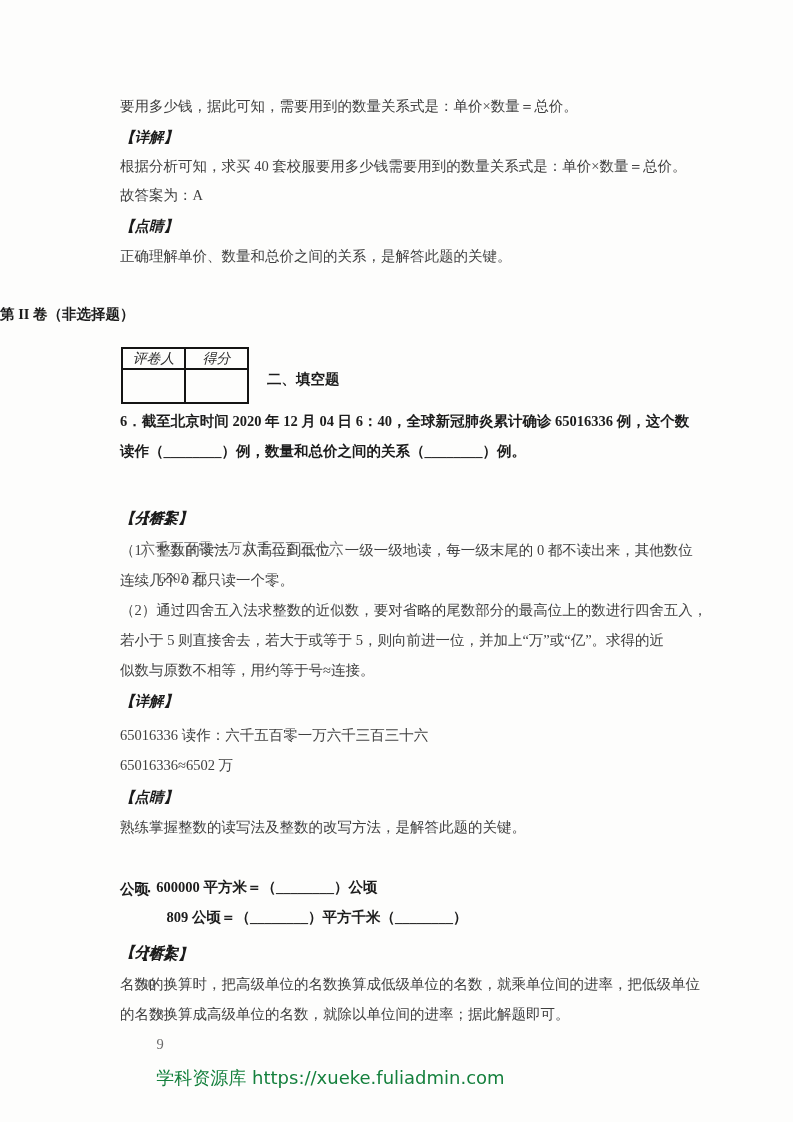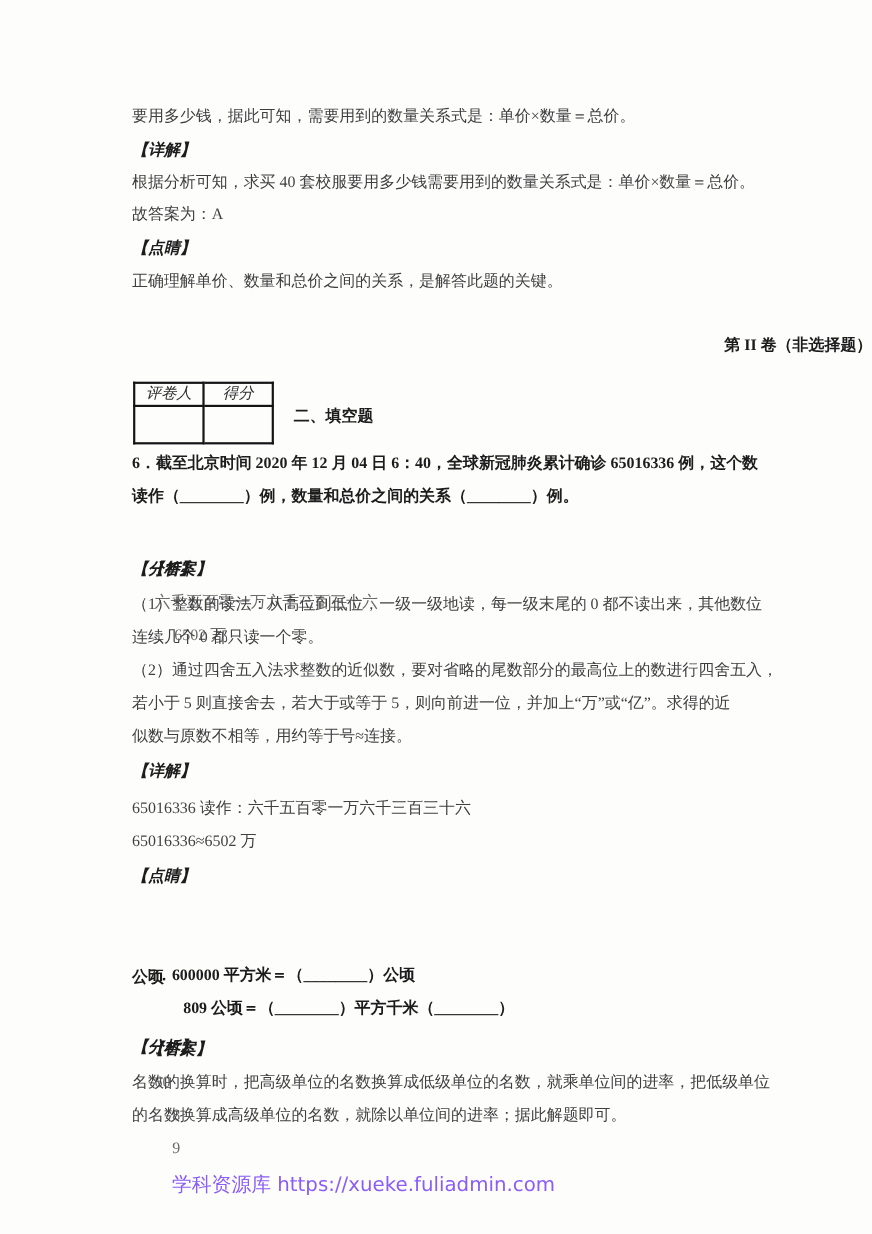--- a/index.html
+++ b/index.html
@@ -13,32 +13,32 @@
     position:absolute;left:120px;height:30px;line-height:30px;
     font-size:14.5px;color:#3f3f3f;white-space:pre;
   }
   .bold{font-weight:700;color:#1c1c1c;}
   .blabel{font-weight:700;color:#1c1c1c;font-style:italic;}
   .ansval{color:#6a6a6a;}
   .g6{margin-left:6px;}
   .g22{margin-left:22px;}
   .g24{margin-left:24px;}
   .g40{margin-left:32px;}
-  .centered{left:0;width:793px;text-align:right;}
+  .centered{left:0;width:793px;text-align:left;}
   .grading-table{position:absolute;left:121px;top:347px;border-collapse:collapse;font-style:italic;}
   .grading-table td{
     border:2px solid #141414;width:61px;padding:0;text-align:center;
     font-size:14px;color:#2e2e2e;
   }
   .grading-table tr.hdr td{height:19px;line-height:19px;}
   .grading-table tr.bdy td{height:32px;}
   .watermark{
     position:absolute;left:0;top:1063px;width:661px;height:30px;line-height:30px;
     text-align:center;font-family:"DejaVu Sans","Liberation Sans",sans-serif;
-    font-size:18px;color:#8b5cf6;
+    font-size:18px;color:#15803d;
   }
 </style>
 </head>
 <body>
 
 <div class="page">
 
   <div class="line" style="top:91px">要用多少钱，据此可知，需要用到的数量关系式是：单价×数量＝总价。</div>
   <div class="line blabel" style="top:122px">【详解】</div>
   <div class="line" style="top:151px">根据分析可知，求买 40 套校服要用多少钱需要用到的数量关系式是：单价×数量＝总价。</div>
@@ -77,20 +77,21 @@
   <div class="line" style="top:565px">连续几个 0 都只读一个零。</div>
   <div class="line" style="top:595px">（2）通过四舍五入法求整数的近似数，要对省略的尾数部分的最高位上的数进行四舍五入，</div>
   <div class="line" style="top:625px">若小于 5 则直接舍去，若大于或等于 5，则向前进一位，并加上“万”或“亿”。求得的近</div>
   <div class="line" style="top:655px">似数与原数不相等，用约等于号≈连接。</div>
 
   <div class="line blabel" style="top:686px">【详解】</div>
   <div class="line" style="top:720px">65016336 读作：六千五百零一万六千三百三十六</div>
   <div class="line" style="top:750px">65016336≈6502 万</div>
 
   <div class="line blabel" style="top:782px">【点睛】</div>
+  <div class="line" style="top:812px">熟练掌握整数的读写法及整数的改写方法，是解答此题的关键。</div>
 
   <div class="line bold" style="top:842px">
     <span>7．600000 平方米＝（________）公顷</span>
     <span class="g40">809 公顷＝（________）平方千米（________）</span>
   </div>
   <div class="line bold" style="top:874px">公顷</div>
 
   <div class="line" style="top:909px">
     <span class="blabel">【答案】</span>
     <span class="ansval g6">60</span>

